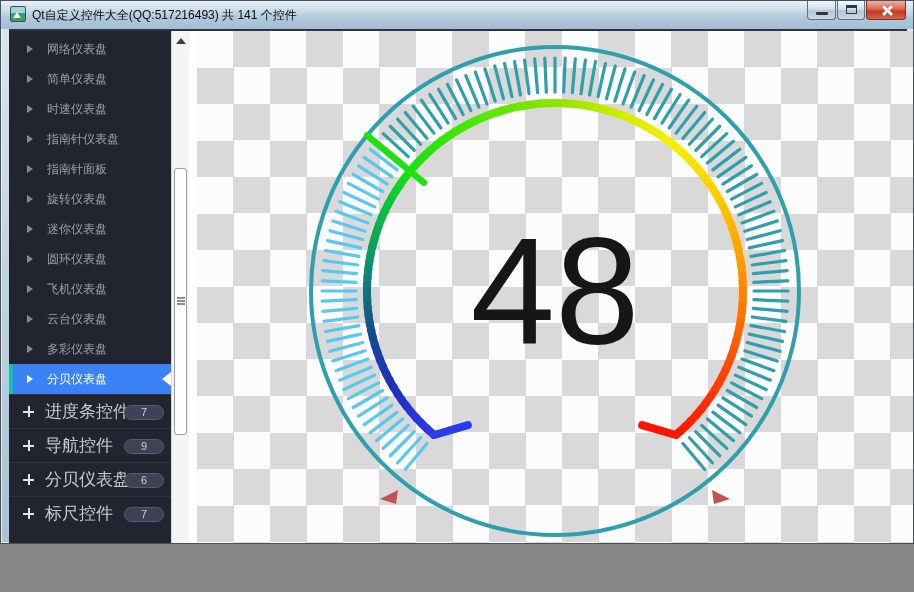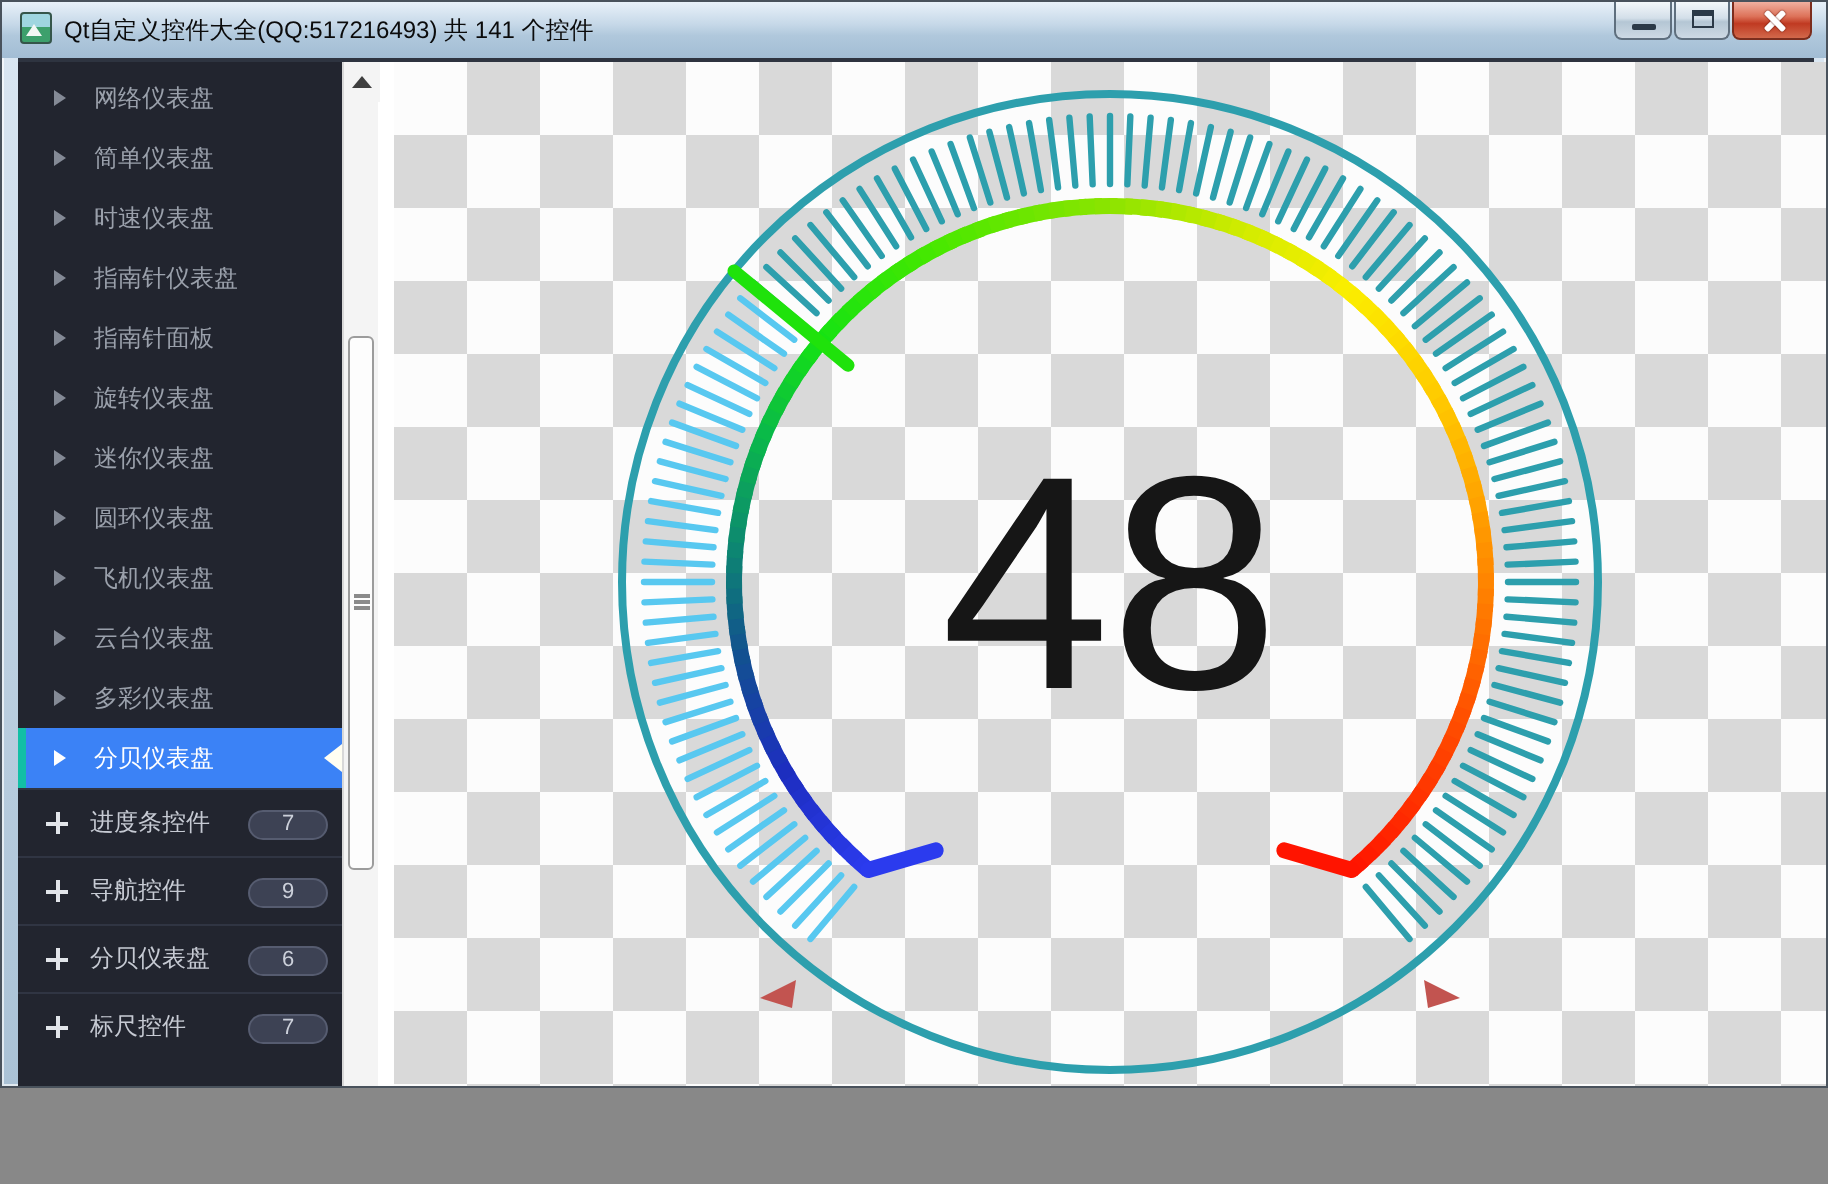--- a/index.html
+++ b/index.html
@@ -36,21 +36,21 @@
   .s-item.selected .chev{border-left-color:#fff;}
   .selbar{display:none;position:absolute;left:0;top:0;width:4px;height:100%;background:#12bfa6;}
   .s-item.selected .selbar{display:block;}
   .selmark{display:none;position:absolute;right:0;top:8px;width:0;height:0;
     border-top:7px solid transparent;border-bottom:7px solid transparent;border-right:9px solid #fffef2;}
   .s-item.selected .selmark{display:block;}
   .s-cat{position:relative;height:34px;display:flex;align-items:center;border-top:1px solid #3035433;border-top:1px solid #303543;cursor:pointer;}
   .plus{position:relative;width:11px;height:11px;margin-left:14px;}
   .plus::before{content:"";position:absolute;left:0;top:4.5px;width:11px;height:2px;background:#e2e5ea;}
   .plus::after{content:"";position:absolute;left:4.5px;top:0;width:2px;height:11px;background:#e2e5ea;}
-  .c-label{margin-left:11px;font-size:12px;color:#c6cad3;}
+  .c-label{margin-left:11px;font-size:17px;color:#c6cad3;}
   .badge{position:absolute;right:7px;top:10px;width:40px;height:15px;border-radius:8px;
     background:#3d4254;border:1px solid #565c70;color:#ccd0da;font-size:11px;line-height:13px;text-align:center;}
   
   .sscroll{position:absolute;left:162px;top:0;width:18px;height:556px;background:#f4f4f4;border-left:1px solid #d8d8d8;}
   .sarrow{position:absolute;left:0;width:18px;height:20px;background:#f4f4f4;cursor:pointer;}
   .sarrow.up{top:0;} .sarrow.down{bottom:0;}
   .sarrow i{position:absolute;left:4px;width:0;height:0;border-left:5px solid transparent;border-right:5px solid transparent;}
   .sarrow.up i{top:7px;border-bottom:6px solid #3f3f3f;}
   .sarrow.down i{top:8px;border-top:6px solid #3f3f3f;}
   .sthumb{position:absolute;left:2px;top:137px;width:13px;height:267px;background:#fdfdfd;border:1px solid #9c9c9c;border-radius:3px;cursor:pointer;}

